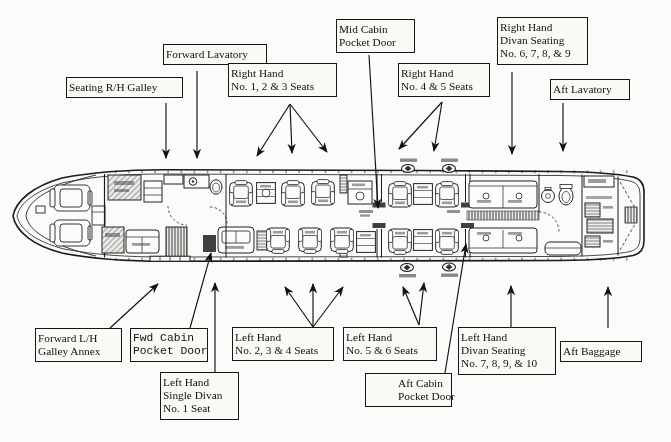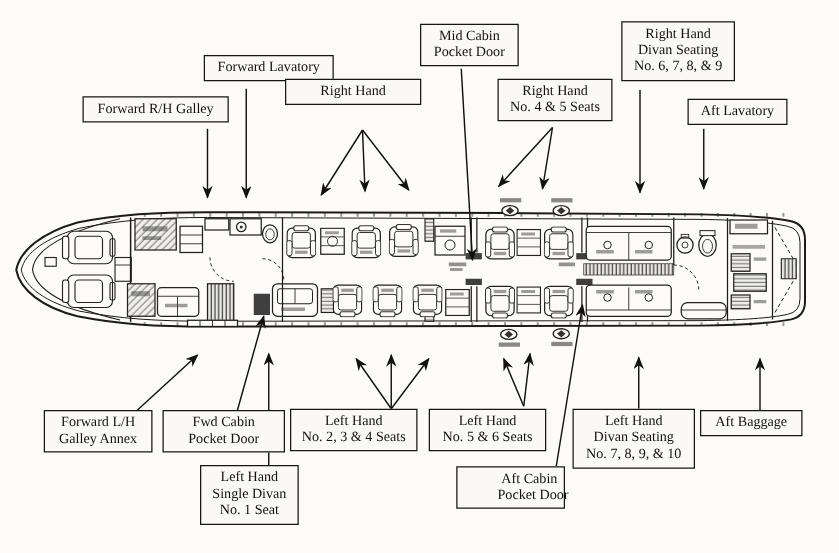--- a/index.html
+++ b/index.html
@@ -1,39 +1,39 @@
 <!DOCTYPE html>
 <html><head>
 <meta charset="utf-8">
 <style>
   html,body{margin:0;padding:0;}
   body{background:#fcfbf9;}
   .stage{position:relative;width:671px;height:442px;background:#fcfbf9;overflow:hidden;
          font-family:"Liberation Serif", serif;}
   .plan-svg{position:absolute;left:0;top:0;}
   .callout{position:absolute;border:1.5px solid #161616;background:#faf9f6;
-           text-align:center;color:#111;padding:3px 2px;box-sizing:border-box;
+           color:#111;padding:3px 2px;box-sizing:border-box;
            font-size:11.3px;line-height:13.2px;}
   .callout div{white-space:nowrap;}
   
   #b-fwd-lav{left:122px;top:44px;width:104px;margin-left:41px;}
   #b-fwd-rh-galley{left:66px;top:77px;width:117px;}
   #b-rh-123{left:228px;top:63px;width:109px;}
   #b-mid-pocket{left:336px;top:19px;width:79px;}
   #b-rh-45{left:398px;top:63px;width:92px;}
   #b-rh-divan{left:497px;top:17px;width:91px;}
   #b-aft-lav{left:550px;top:79px;width:80px;}
   #b-lh-annex{left:35px;top:328px;width:87px;}
-  #b-fwd-pocket{left:130px;top:328px;width:98px;}
+  #b-fwd-pocket{left:130px;top:328px;width:78px;font-family:Liberation Mono, monospace;}
   #b-single-divan{left:160px;top:372px;width:79px;}
   #b-lh-234{left:232px;top:327px;width:102px;}
   #b-lh-56{left:343px;top:327px;width:94px;}
   #b-aft-pocket{left:365px;top:373px;width:87px;padding-left:32px;}
   #b-lh-divan{left:458px;top:327px;width:98px;}
-  #b-aft-baggage{left:560px;top:328px;width:82px;}
+  #b-aft-baggage{left:560px;top:341px;width:82px;}
 </style>
 </head>
 <body>
 
 <div class="stage">
 
 <svg class="plan-svg" width="671" height="442" viewBox="0 0 671 442" xmlns="http://www.w3.org/2000/svg">
   <defs>
     <marker id="ah" viewBox="0 0 10 8" refX="9" refY="4" markerWidth="9" markerHeight="7.2" orient="auto-start-reverse">
       <path d="M0,0 L10,4 L0,8 L3,4 Z" fill="#111"></path>
@@ -291,24 +291,25 @@
     <line x1="445" y1="373" x2="466" y2="244" marker-end="url(#ah)"></line>
     <line x1="511" y1="327" x2="511" y2="286" marker-end="url(#ah)"></line>
     <line x1="608" y1="328" x2="608" y2="287" marker-end="url(#ah)"></line>
   </g>
 </svg>
 
 <div class="callout" id="b-fwd-lav">
   <div>Forward Lavatory</div>
 </div>
 <div class="callout" id="b-fwd-rh-galley">
-  <div>Forward R/H Galley</div>
+  <div>Seating R/H Galley</div>
 </div>
 <div class="callout" id="b-rh-123">
   <div>Right Hand</div>
+  <div>No. 1, 2 &amp; 3 Seats</div>
 </div>
 <div class="callout" id="b-mid-pocket">
   <div>Mid Cabin</div>
   <div>Pocket Door</div>
 </div>
 <div class="callout" id="b-rh-45">
   <div>Right Hand</div>
   <div>No. 4 &amp; 5 Seats</div>
 </div>
 <div class="callout" id="b-rh-divan">

